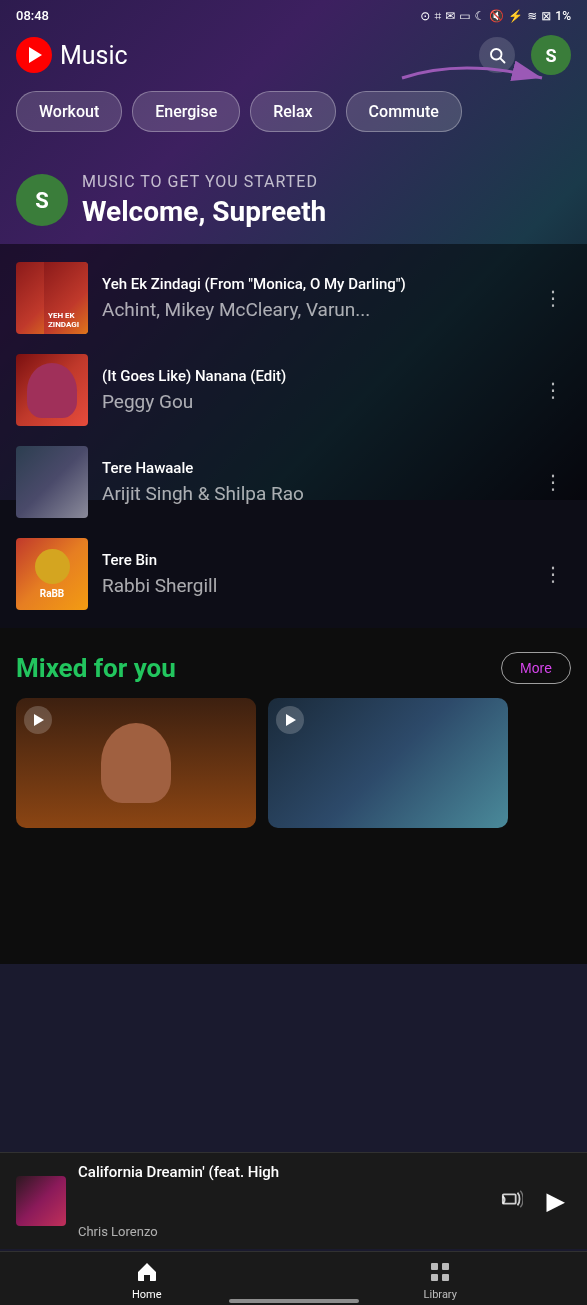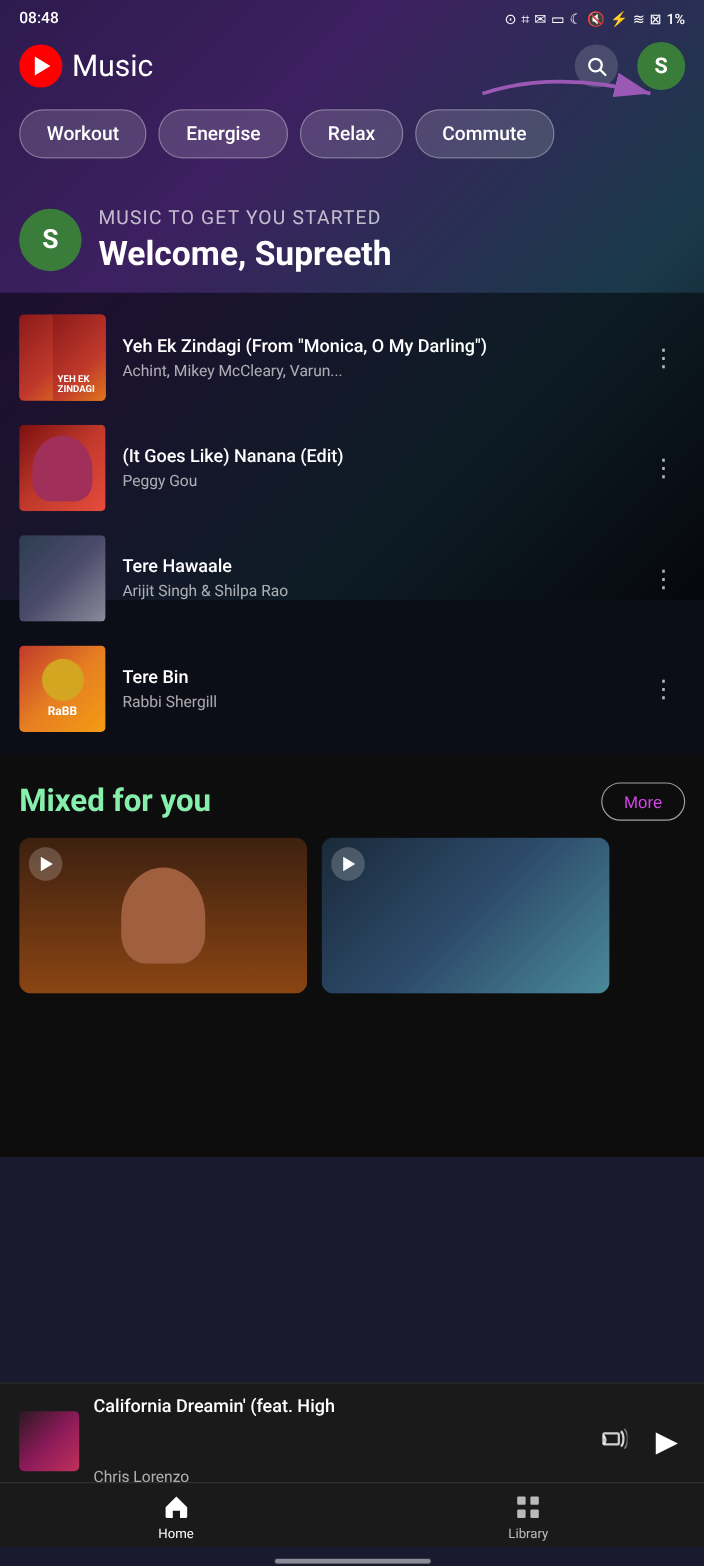--- a/index.html
+++ b/index.html
@@ -194,21 +194,21 @@
 
     .song-info { flex: 1; min-width: 0; }
     .song-title {
       font-size: 15px;
       font-weight: 500;
       color: white;
       margin-bottom: 4px;
       line-height: 1.3;
     }
     .song-artist {
-      font-size: 13px;
+      font-size: 19px;
       color: rgba(255,255,255,0.65);
     }
     .more-btn {
       color: rgba(255,255,255,0.7);
       font-size: 20px;
       cursor: pointer;
       padding: 8px;
       display: flex;
       align-items: center;
       justify-content: center;
@@ -218,21 +218,21 @@
     .section-header {
       display: flex;
       align-items: center;
       justify-content: space-between;
       padding: 24px 16px 14px;
       background: #0d0d0d;
     }
     .section-title {
       font-size: 26px;
       font-weight: 700;
-      color: #86efac;
+      color: #22c55e;
     }
     .more-link-btn {
       border: 1px solid rgba(255,255,255,0.6);
       border-radius: 20px;
       padding: 7px 18px;
       font-size: 14px;
       color: #d946ef;
       cursor: pointer;
       background: transparent;
     }
@@ -335,21 +335,21 @@
     .np-play-btn {
       color: white;
       font-size: 24px;
       cursor: pointer;
       padding: 6px;
     }
 
     
     .bottom-nav {
       position: fixed;
-      bottom: 16px;
+      bottom: 0;
       left: 0;
       width: 587px;
       background: #1a1a1a;
       display: flex;
       justify-content: space-around;
       padding: 8px 0 4px;
       z-index: 100;
       border-top: 1px solid rgba(255,255,255,0.1);
     }
     .nav-item {

